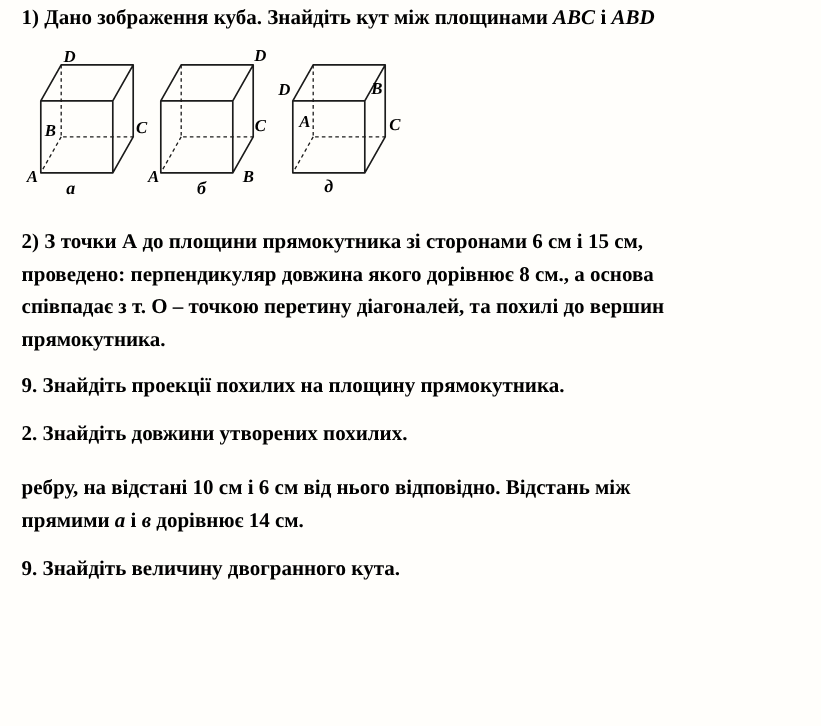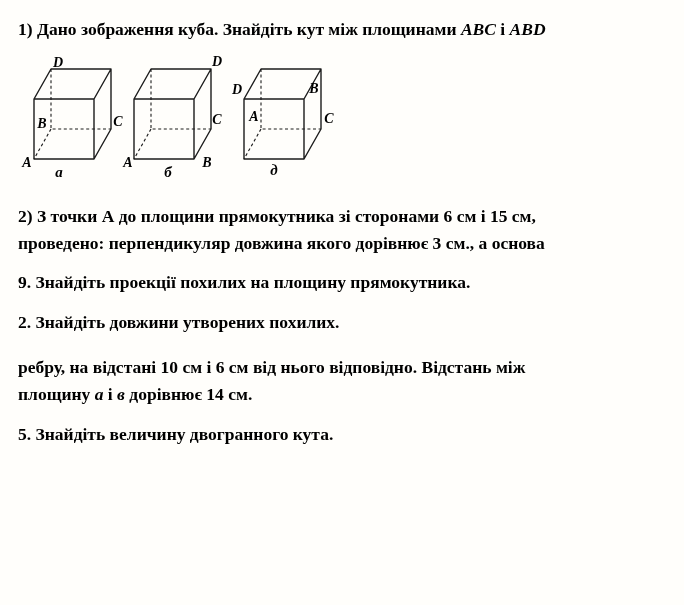--- a/index.html
+++ b/index.html
@@ -2,21 +2,21 @@
 <html><head>
 <meta charset="utf-8">
 <style>
   html, body { margin: 0; padding: 0; background: #ffffff; }
   .page {
     position: relative;
     width: 684px;
     height: 605px;
     background: #fffefb;
     box-sizing: border-box;
-    padding: 16px 20px 0 18px;
+    padding: 1px 20px 0 18px;
     font-family: "Liberation Serif", "DejaVu Serif", serif;
     font-weight: bold;
     color: #000000;
     font-size: 17.5px;
     overflow: hidden;
   }
   .line { margin: 0; line-height: 27px; white-space: nowrap; }
   .it { font-style: italic; }
   .b-title { margin: 0 0 13px 0; }
   .b-fig   { margin: 0 0 22px 0; }
@@ -75,26 +75,28 @@
         <text class="v-label" x="88" y="37" text-anchor="middle">B</text>
         <text class="v-label" x="28" y="65" text-anchor="middle">A</text>
         <text class="v-label" x="103" y="67" text-anchor="middle">C</text>
         <text class="cap-label" x="48" y="119" text-anchor="middle">д</text>
       </g>
     </svg>
   </div>
 
   <div class="b-p2">
     <p class="line">2) З точки А до площини прямокутника зі сторонами 6 см і 15 см,</p>
-    <p class="line">проведено: перпендикуляр довжина якого дорівнює 3 см., а основа</p>
+    <p class="line">проведено: перпендикуляр довжина якого дорівнює 8 см., а основа</p>
+    <p class="line">співпадає з т. О – точкою перетину діагоналей, та похилі до вершин</p>
+    <p class="line">прямокутника.</p>
   </div>
 
   <p class="line b-p2s1">9. Знайдіть проекції похилих на площину прямокутника.</p>
   <p class="line b-p2s2">2. Знайдіть довжини утворених похилих.</p>
 
   <div class="b-p3">
     <p class="line">ребру, на відстані 10 см і 6 см від нього відповідно. Відстань між</p>
-    <p class="line"><span>площину </span><span class="it">а</span><span> і </span><span class="it">в</span><span> дорівнює 14 см.</span></p>
+    <p class="line"><span>прямими </span><span class="it">а</span><span> і </span><span class="it">в</span><span> дорівнює 14 см.</span></p>
   </div>
 
-  <p class="line b-p3s1">5. Знайдіть величину двогранного кута.</p>
+  <p class="line b-p3s1">9. Знайдіть величину двогранного кута.</p>
 
 </div>
 
 </body></html>

